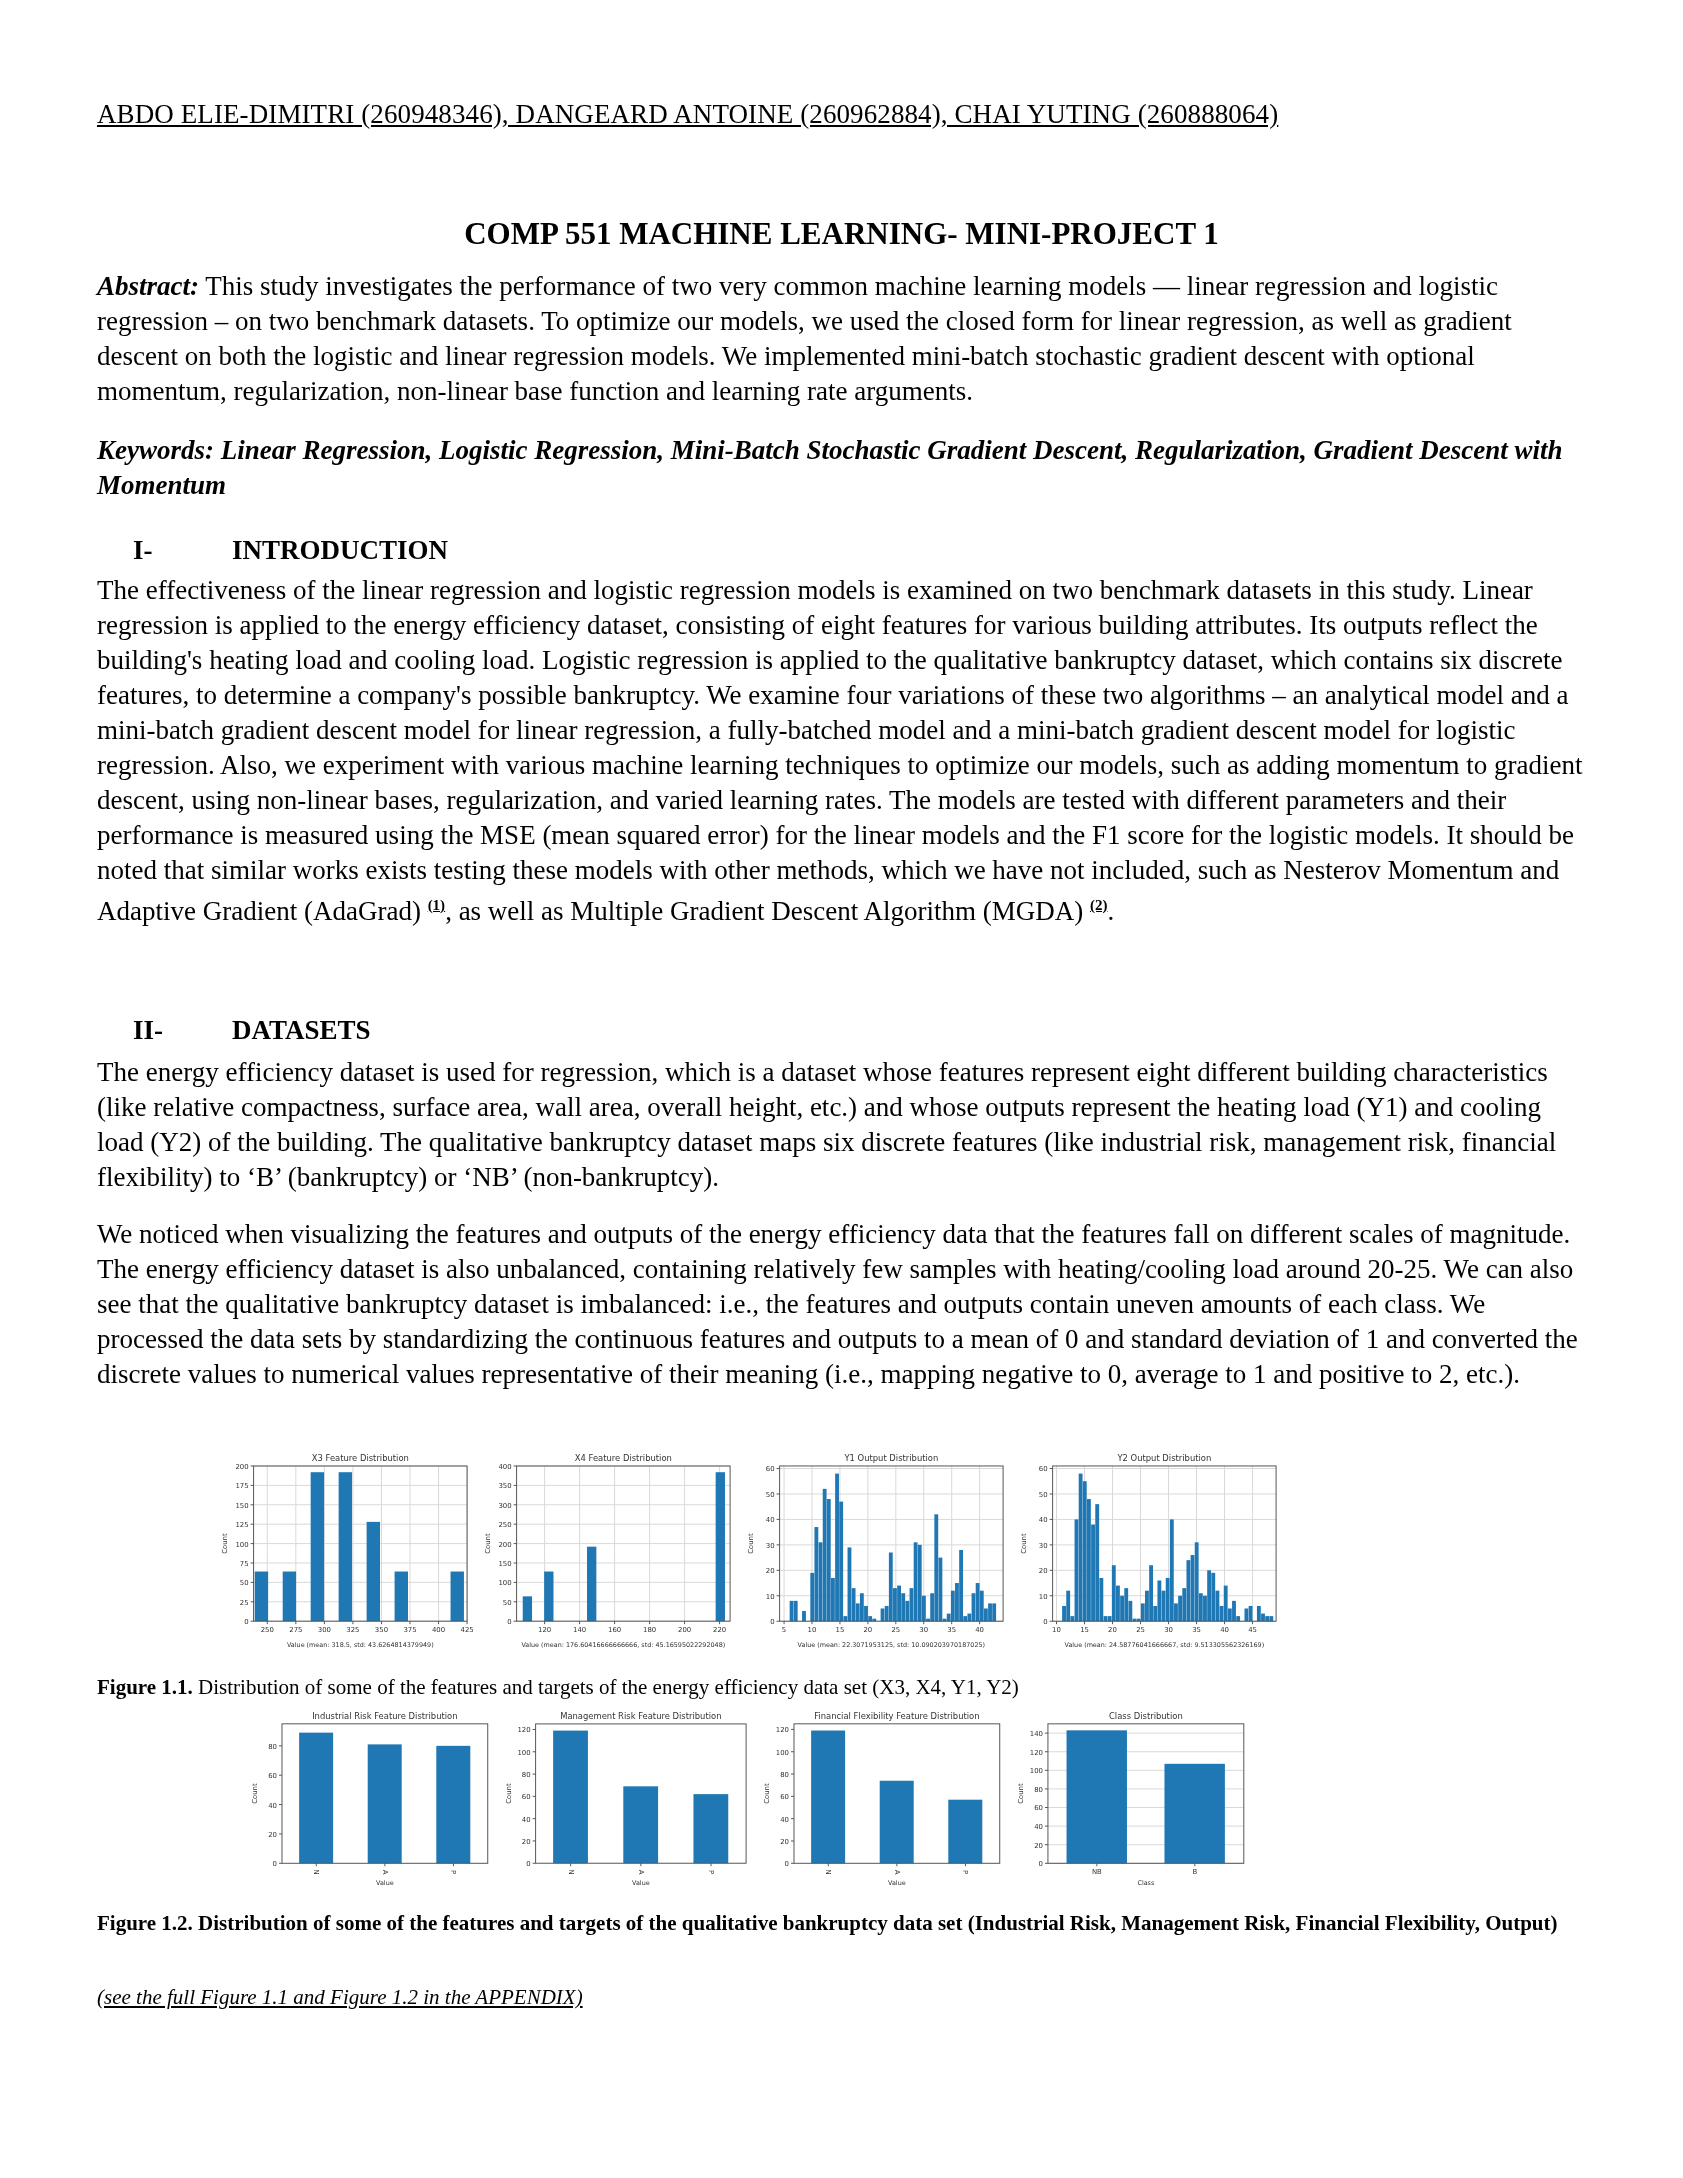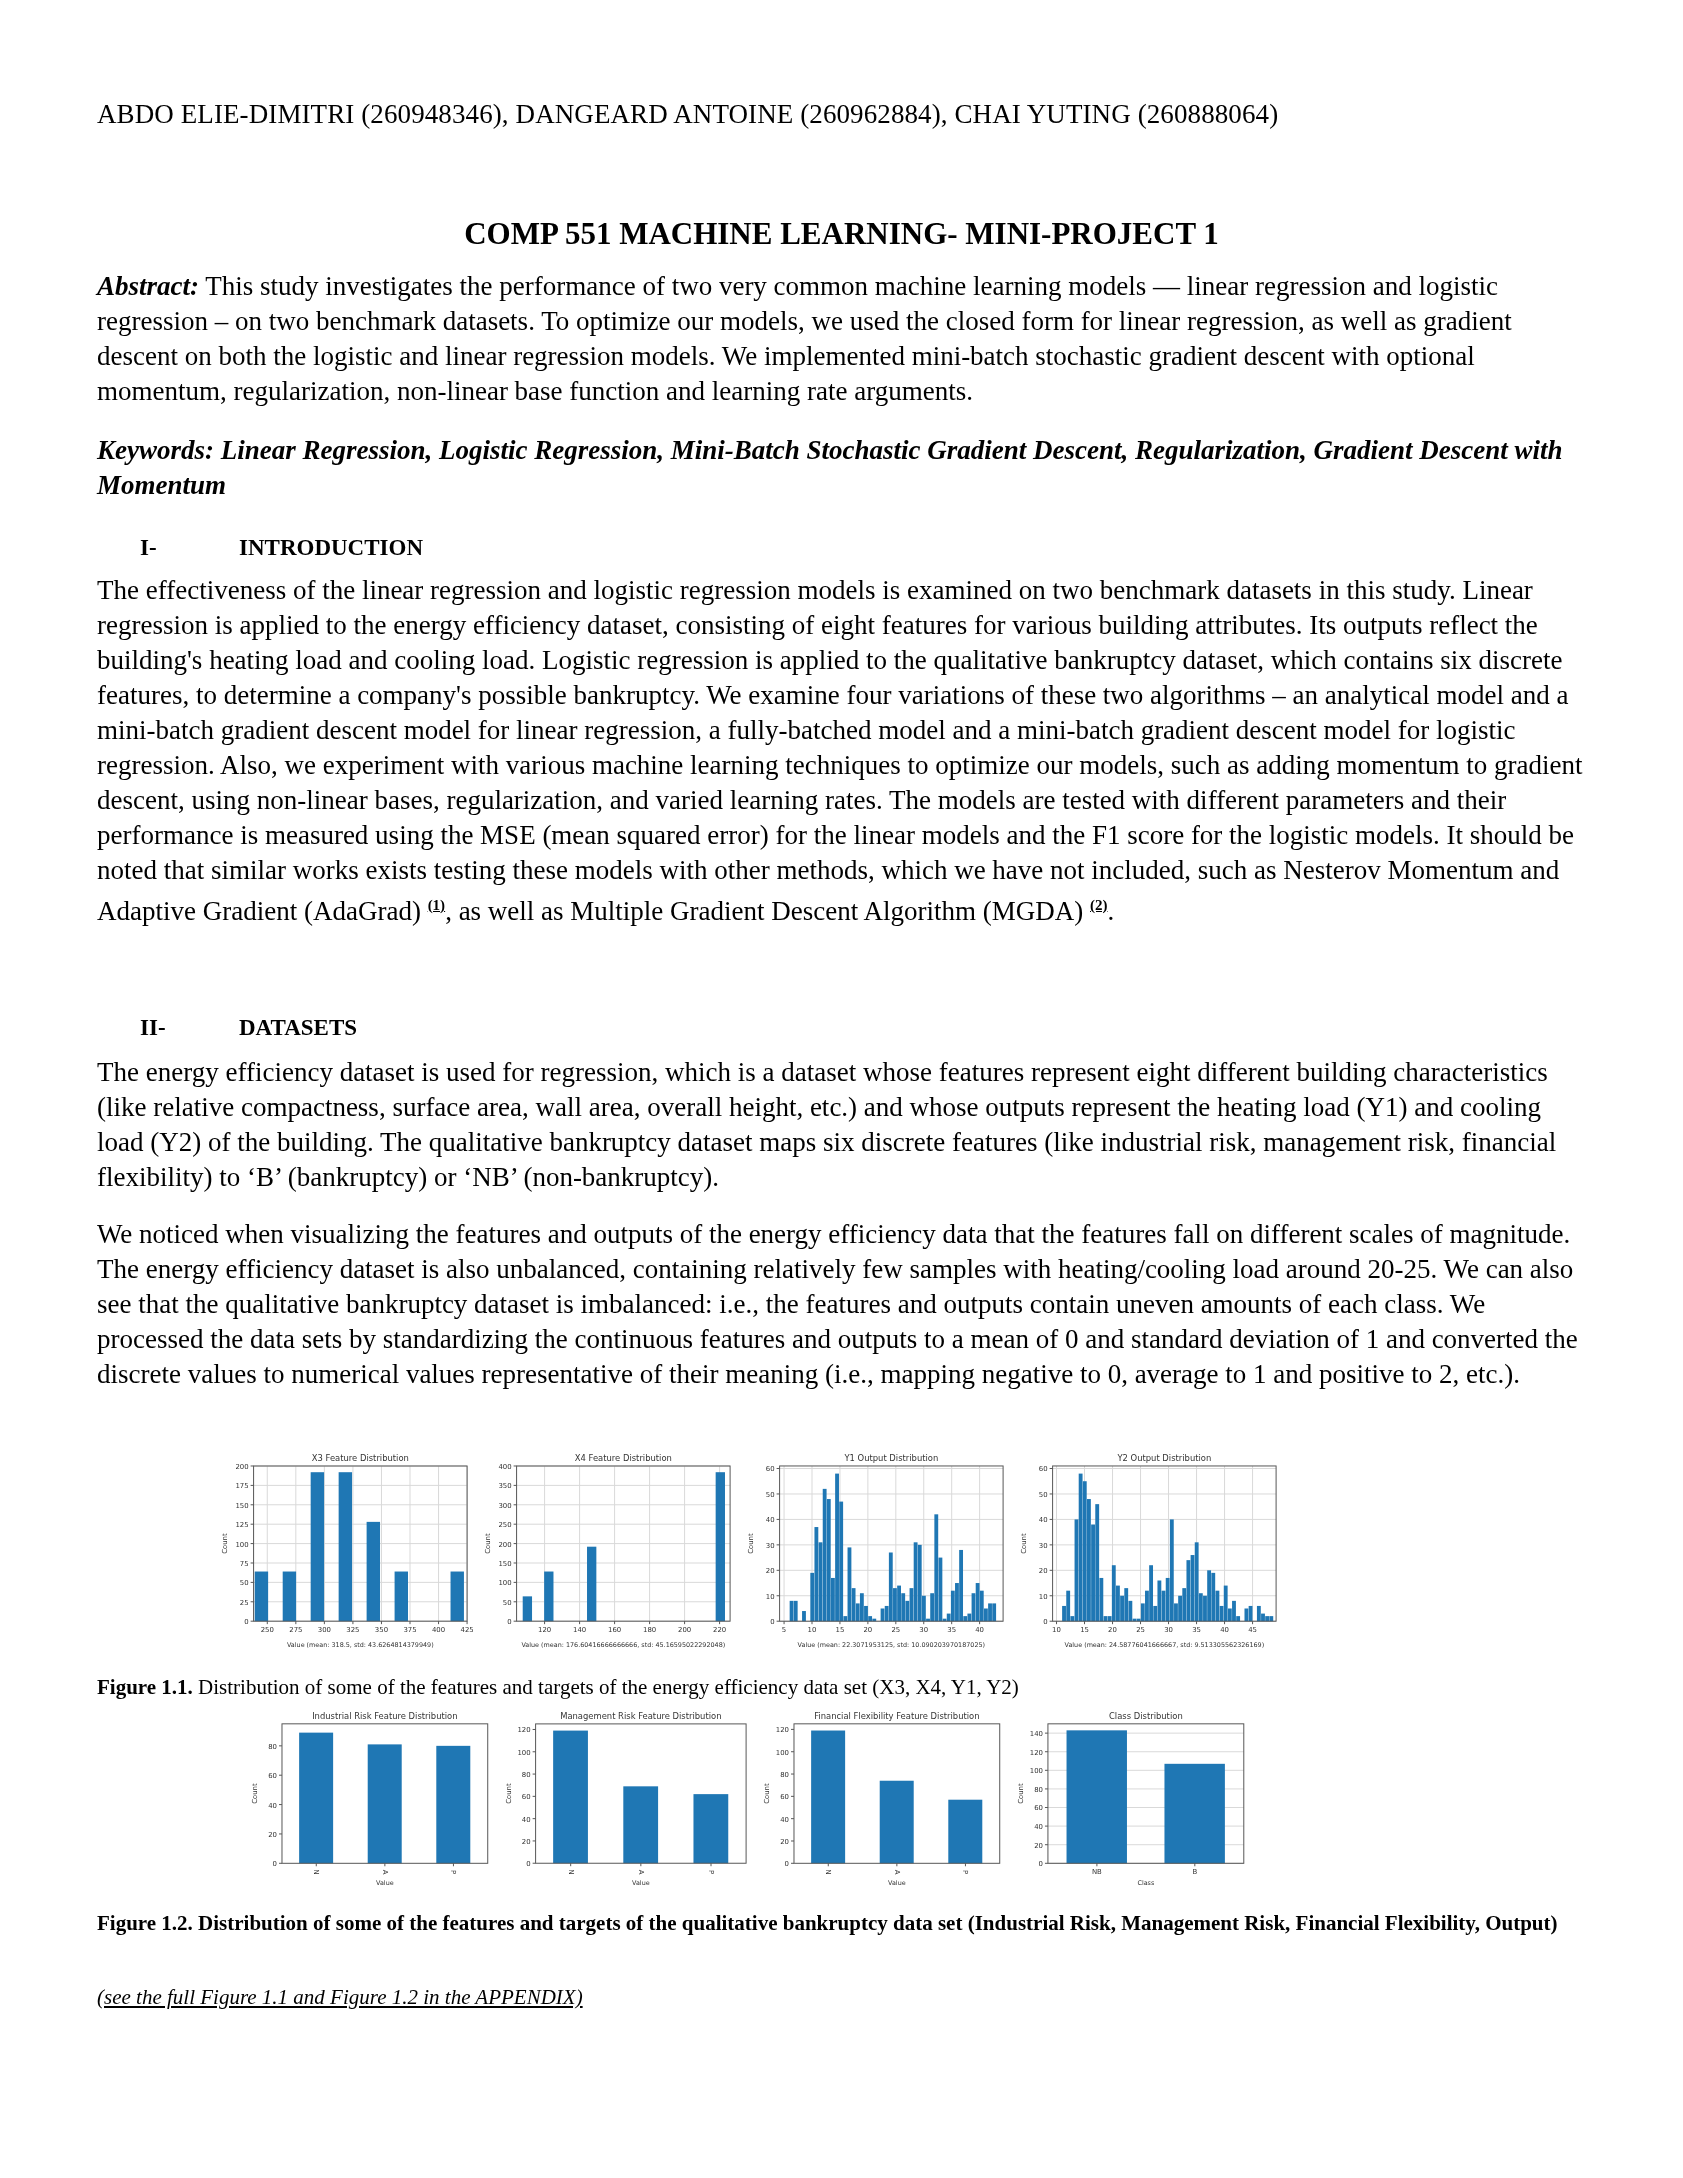--- a/index.html
+++ b/index.html
@@ -1,26 +1,26 @@
 <!DOCTYPE html>
 <html><head>
 <meta charset="utf-8">
 <style>
   html, body { margin: 0; padding: 0; background: #ffffff; }
   body { width: 1683px; height: 2178px; position: relative; overflow: hidden;
          font-family: "Liberation Serif", "DejaVu Serif", serif; color: #000; }
   .page { position: absolute; left: 97px; top: 0; width: 1489px; }
-  .authors { position: absolute; top: 99px; left: 0; font-size: 27px; letter-spacing: 0.1px; }
+  .authors { position: absolute; top: 99px; left: 0; font-size: 27px; letter-spacing: 0.1px; text-decoration: underline; }
   .title { position: absolute; top: 216px; left: 0; width: 1489px; text-align: center;
            font-size: 31px; font-weight: bold; }
   .para { position: absolute; left: 0; width: 1489px; font-size: 27px; line-height: 35px; }
   .para b, .para i { }
   .abstract { top: 269px; }
   .keywords { top: 433px; font-weight: bold; font-style: italic; }
-  .heading { position: absolute; left: 43px; font-size: 23px; font-weight: bold; }
+  .heading { position: absolute; left: 36px; font-size: 27px; font-weight: bold; }
   .heading .num { display: inline-block; width: 99px; }
   .h1 { top: 535px; }
   .intro { top: 573px; }
   .h2 { top: 1000px; margin-top: 15px; }
   .ds1 { top: 1055px; }
   .ds2 { top: 1217px; }
   sup.ref { font-size: 15px; font-weight: bold; text-decoration: underline; vertical-align: 10px; }
   .fig-row { position: absolute; display: flex; }
   .fig1 { top: 1450px; left: 218px; }
   .fig2 { top: 1708px; left: 248px; }

